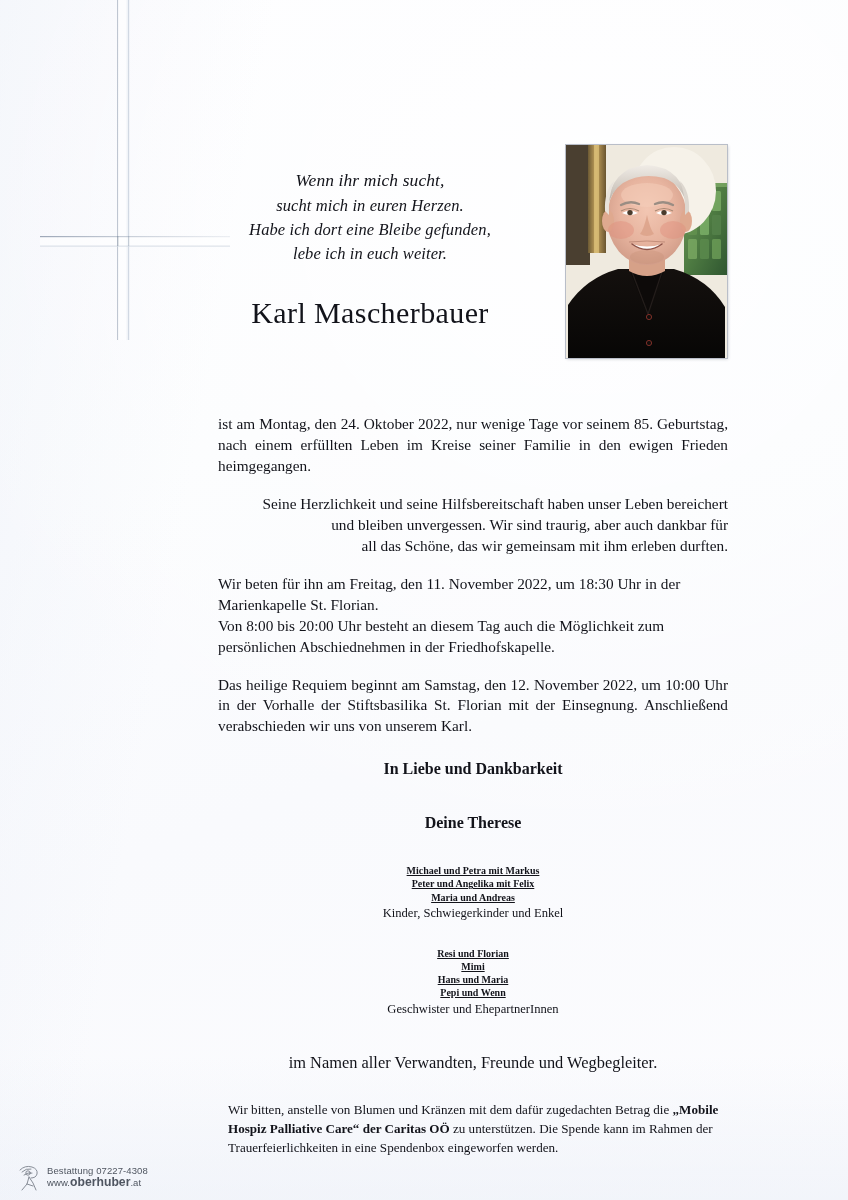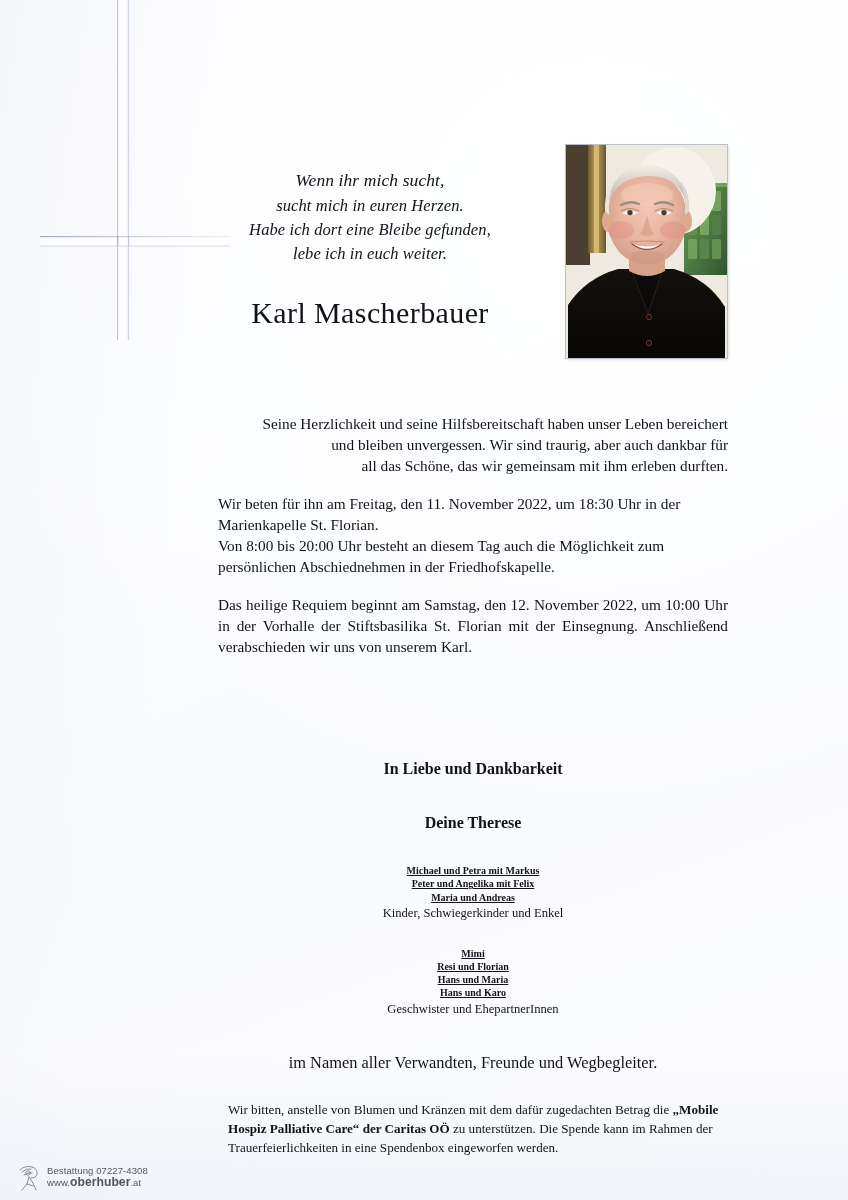--- a/index.html
+++ b/index.html
@@ -312,20 +312,21 @@
   <div class="poem">
     <div class="line1">Wenn ihr mich sucht,</div>
     <div>sucht mich in euren Herzen.</div>
     <div>Habe ich dort eine Bleibe gefunden,</div>
     <div>lebe ich in euch weiter.</div>
   </div>
 
   <div class="deceased-name">Karl Mascherbauer</div>
 
   <div class="body-col">
+    <p class="p justify">ist am Montag, den 24. Oktober 2022, nur wenige Tage vor seinem 85. Geburtstag, nach einem erfüllten Leben im Kreise seiner Familie in den ewigen Frieden heimgegangen.</p>
 
     <div class="p center">
       <div>Seine Herzlichkeit und seine Hilfsbereitschaft haben unser Leben bereichert</div>
       <div>und bleiben unvergessen. Wir sind traurig, aber auch dankbar für</div>
       <div>all das Schöne, das wir gemeinsam mit ihm erleben durften.</div>
     </div>
 
     <div class="p">
       <div class="justify">Wir beten für ihn am Freitag, den 11. November 2022, um 18:30 Uhr in der Marienkapelle St. Florian.</div>
       <div class="justify">Von 8:00 bis 20:00 Uhr besteht an diesem Tag auch die Möglichkeit zum persönlichen Abschiednehmen in der Friedhofskapelle.</div>
@@ -339,24 +340,24 @@
     <div class="sig-widow">Deine Therese</div>
 
     <div class="group">
       <div class="member">Michael und Petra mit Markus</div>
       <div class="member">Peter und Angelika mit Felix</div>
       <div class="member">Maria und Andreas</div>
       <div class="caption">Kinder, Schwiegerkinder und Enkel</div>
     </div>
 
     <div class="group">
+      <div class="member">Resi und Florian</div>
       <div class="member">Mimi</div>
-      <div class="member">Resi und Florian</div>
       <div class="member">Hans und Maria</div>
-      <div class="member">Hans und Karo</div>
+      <div class="member">Pepi und Wenn</div>
       <div class="caption">Geschwister und EhepartnerInnen</div>
     </div>
   </div>
 
   <div class="closing">im Namen aller Verwandten, Freunde und Wegbegleiter.</div>
 
   <div class="donation">
     <span>Wir bitten, anstelle von Blumen und Kränzen mit dem dafür zugedachten Betrag die </span><b>„Mobile Hospiz Palliative Care“ der Caritas OÖ</b><span> zu unterstützen. Die Spende kann im Rahmen der Trauerfeierlichkeiten in eine Spendenbox eingeworfen werden.</span>
   </div>
 

